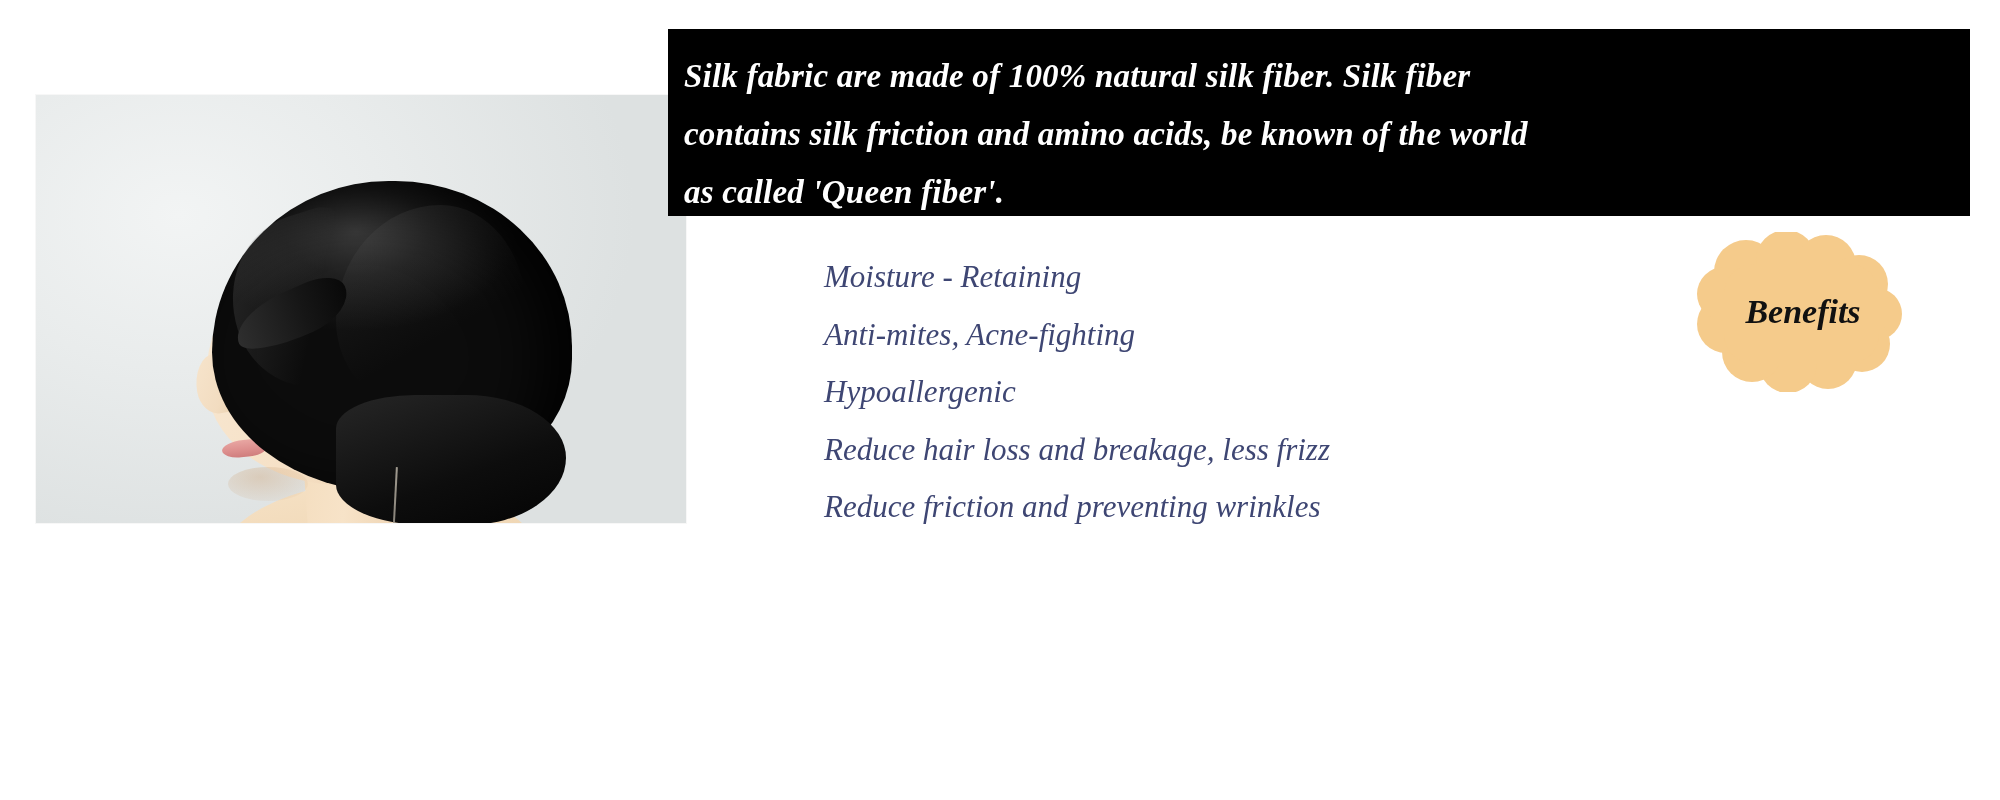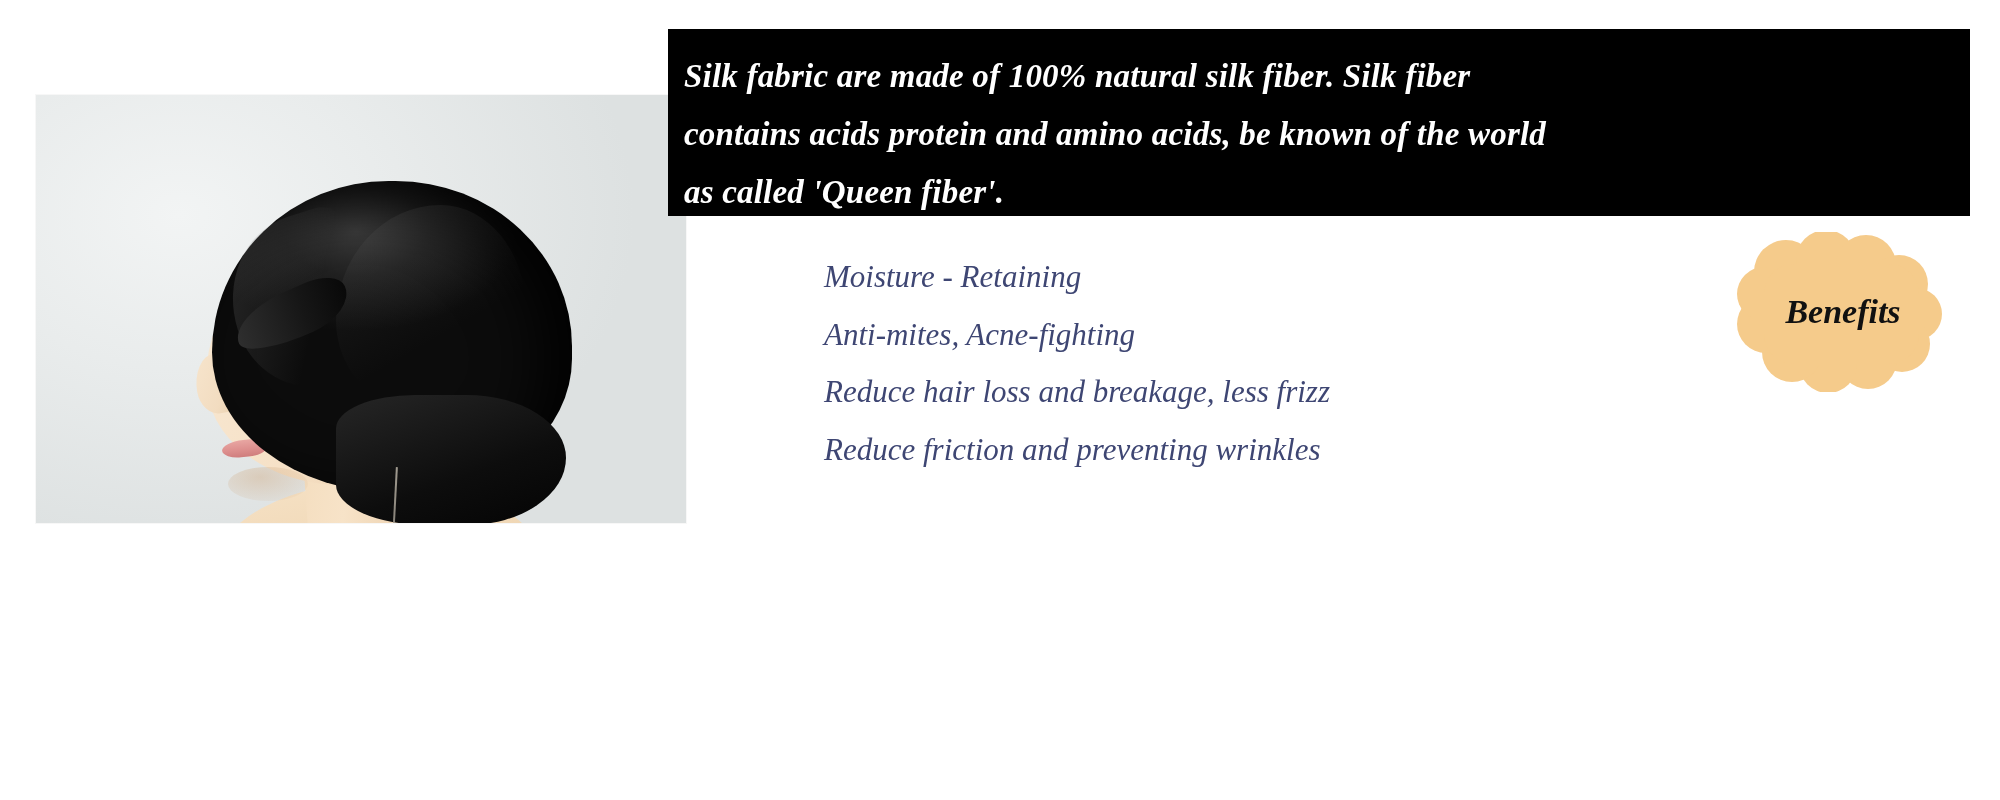--- a/index.html
+++ b/index.html
@@ -211,21 +211,21 @@
     font-style: italic;
     font-size: 31px;
     line-height: 57.5px;
     white-space: nowrap;
     margin-left: 36px;
   }
 
   
   .benefits-badge {
     position: absolute;
-    left: 1716px;
+    left: 1676px;
     top: 232px;
     width: 250px;
     height: 160px;
   }
   .benefits-badge svg {
     position: absolute;
     inset: 0;
     width: 100%;
     height: 100%;
   }
@@ -264,27 +264,28 @@
   <div class="bonnet"></div>
   <div class="bonnet-fold-a"></div>
   <div class="bonnet-fold-b"></div>
   <div class="bonnet-band"></div>
   <div class="bonnet-lower"></div>
   <div class="earring"></div>
 </div>
 
 <div class="desc-panel">
   <p>Silk fabric are made of 100% natural silk fiber. Silk fiber</p>
-  <p>contains acids protein and amino acids, be known of the world</p>
+  <p>contains silk friction and amino acids, be known of the world</p>
   <p>as called 'Queen fiber'.</p>
 </div>
 
 <div class="benefits-list">
   <div class="benefit-item">Moisture - Retaining</div>
   <div class="benefit-item">Anti-mites, Acne-fighting</div>
+  <div class="benefit-item">Hypoallergenic</div>
   <div class="benefit-item">Reduce hair loss and breakage, less frizz</div>
   <div class="benefit-item">Reduce friction and preventing wrinkles</div>
 </div>
 
 <div class="benefits-badge">
   <svg viewBox="0 0 250 160" aria-hidden="true">
     <g fill="#F5CB8B">
       <circle cx="70" cy="40" r="32"></circle>
       <circle cx="110" cy="28" r="30"></circle>
       <circle cx="150" cy="33" r="30"></circle>

